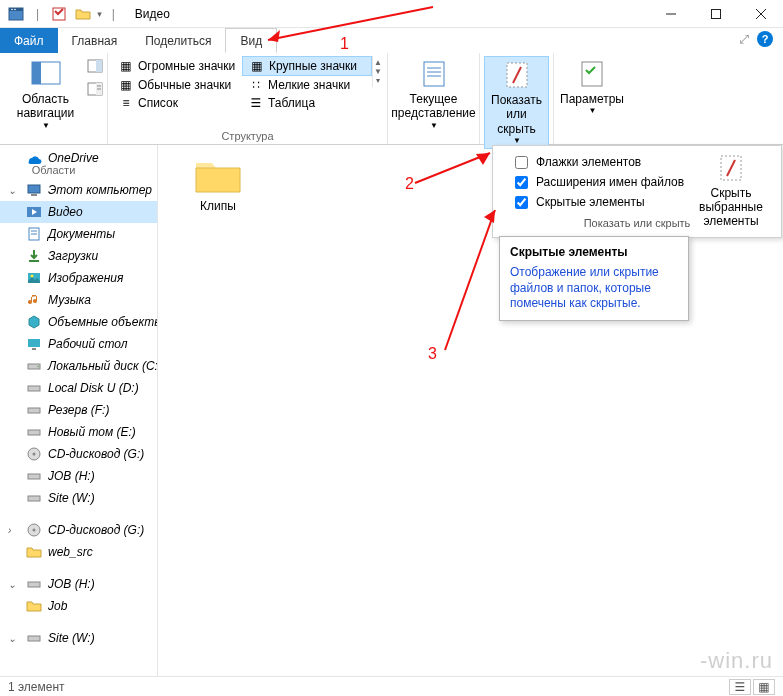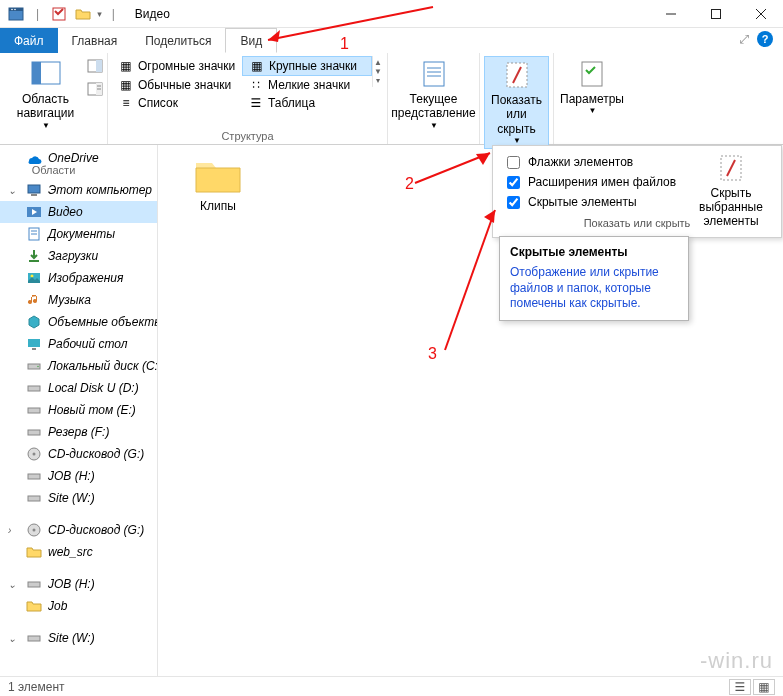--- a/index.html
+++ b/index.html
@@ -46,21 +46,21 @@
 .tree-item.sel { background: #cce8ff; }
 .tree-ico { width: 16px; height: 16px; display:inline-flex; align-items:center; justify-content:center; flex-shrink:0; }
 .tree-expand { width:12px; font-size:10px; color:#666; flex-shrink:0;}
 
 
 .files { flex: 1; padding: 10px 20px; position: relative; }
 .file-item { width: 80px; display:flex; flex-direction:column; align-items:center; gap:4px;}
 .folder-ico { width:48px; height:40px; }
 
 
-.panel-showhide { position:absolute; left:492px; top:145px; width:290px; background:#fff; border:1px solid #d0d0d0; box-shadow:2px 2px 5px rgba(0,0,0,.15); padding:6px 4px;}
+.panel-showhide { position:absolute; left:492px; top:145px; width:290px; background:#fff; border:1px solid #d0d0d0; box-shadow:2px 2px 5px rgba(0,0,0,.15); padding:6px 12px;}
 .panel-row { display:flex; align-items:center; padding:3px 10px; gap:8px;}
 .panel-row input { width:13px; height:13px;}
 .panel-right { position:absolute; right:6px; top:6px; width:88px; text-align:center; font-size:11px; display:flex; flex-direction:column; align-items:center; gap:2px;}
 .panel-right .ico { width:32px; height:32px; }
 .panel-footer { text-align:center; font-size:11px; color:#555; padding:4px 0 2px; border-top: 1px solid transparent;}
 
 
 .tooltip { position:absolute; left:499px; top:236px; width:190px; background:#fff; border:1px solid #b5b5b5; box-shadow:2px 2px 6px rgba(0,0,0,.2); padding:8px 10px;}
 .tooltip-title { font-weight:bold; margin-bottom:6px;}
 .tooltip-body { color:#1d4ed8; line-height:1.3;}
@@ -367,29 +367,29 @@
           </svg>
         </span>
         <span>Local Disk U (D:)</span>
       </div>
     <div class="tree-item indent1">
         <span class="tree-ico">
           <svg class="svg16" viewBox="0 0 16 16">
             <rect x="2" y="6" width="12" height="5" fill="#ccc" stroke="#888"></rect>
           </svg>
         </span>
+        <span>Резерв (F:)</span>
+      </div>
+    <div class="tree-item indent1">
+        <span class="tree-ico">
+          <svg class="svg16" viewBox="0 0 16 16">
+            <rect x="2" y="6" width="12" height="5" fill="#ccc" stroke="#888"></rect>
+          </svg>
+        </span>
         <span>Новый том (E:)</span>
-      </div>
-    <div class="tree-item indent1">
-        <span class="tree-ico">
-          <svg class="svg16" viewBox="0 0 16 16">
-            <rect x="2" y="6" width="12" height="5" fill="#ccc" stroke="#888"></rect>
-          </svg>
-        </span>
-        <span>Резерв (F:)</span>
       </div>
     <div class="tree-item indent1">
         <span class="tree-ico">
           <svg class="svg16" viewBox="0 0 16 16">
             <circle cx="8" cy="8" r="6" fill="#ddd" stroke="#888"></circle>
             <circle cx="8" cy="8" r="1.5" fill="#888"></circle>
           </svg>
         </span>
         <span>CD-дисковод (G:)</span>
       </div>

